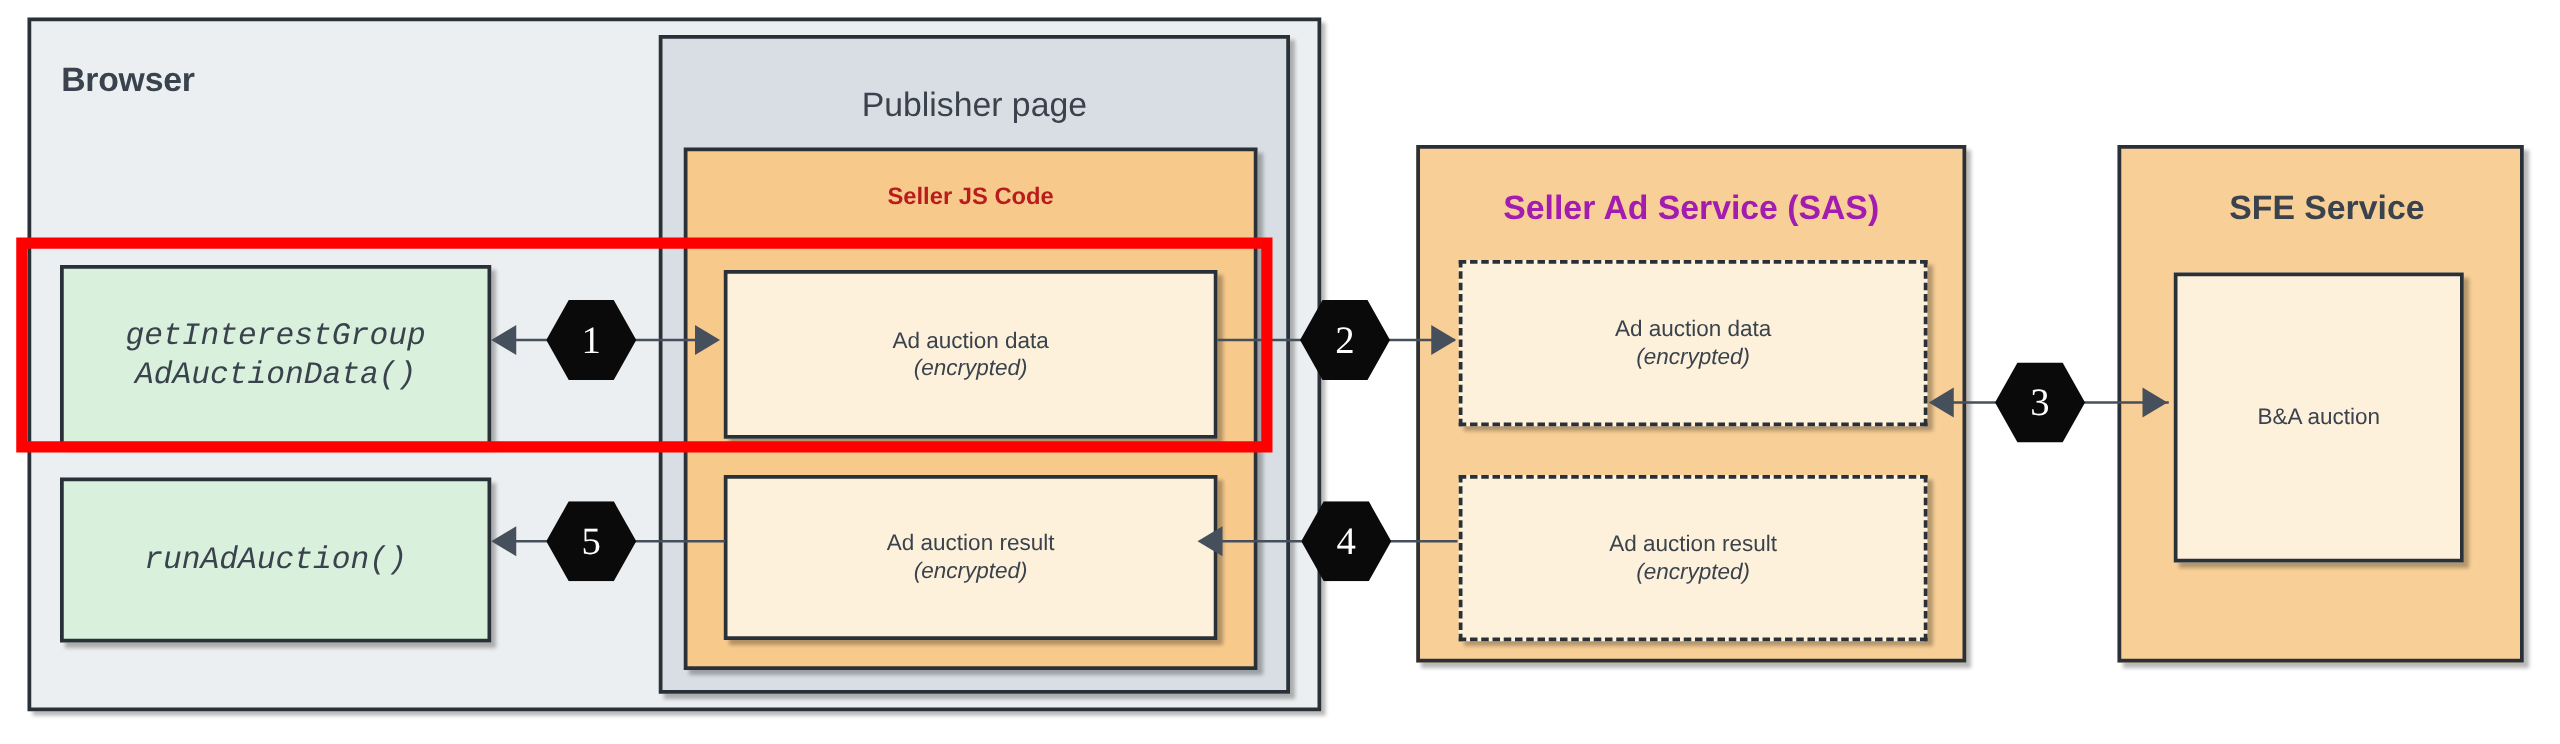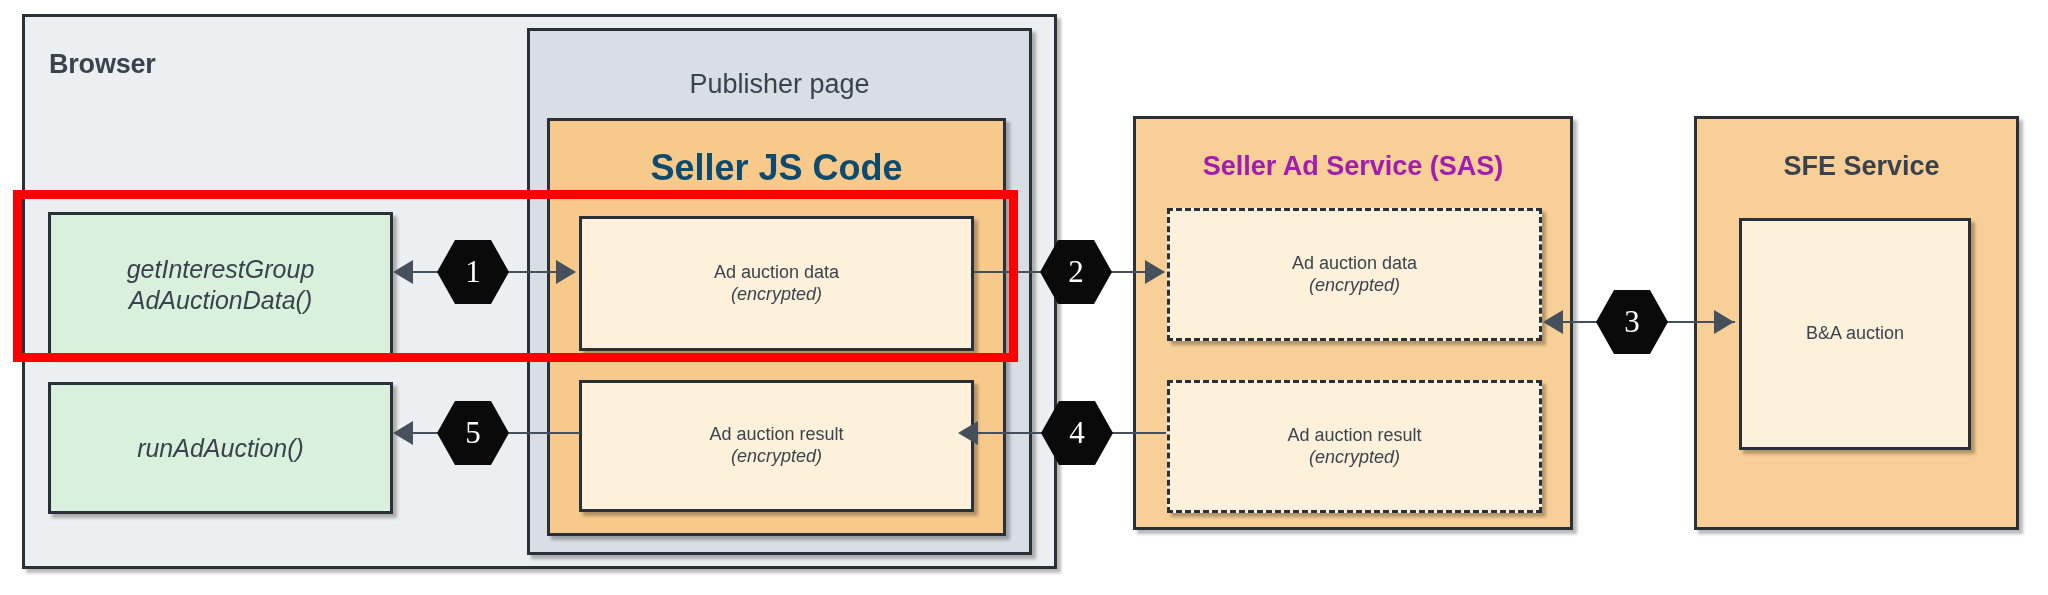--- a/index.html
+++ b/index.html
@@ -30,21 +30,21 @@
     font-size:27px;color:#3a434d;
   }
 
   
   .sellerjs{
     left:547px;top:118px;width:459px;height:418px;
     background:#f7c98b;border:3px solid #2a3038;
   }
   .sellerjs-title{
     position:absolute;left:0;right:0;top:26px;text-align:center;
-    font-size:36px;font-weight:bold;color:#0c4a6e;
+    font-size:19px;font-weight:bold;color:#b91c1c;
   }
 
   
   .sas{
     left:1133px;top:116px;width:440px;height:414px;
     background:#f8cf96;border:3px solid #2a3038;
   }
   .sas-title{
     position:absolute;left:0;right:0;top:32px;text-align:center;
     font-size:27px;font-weight:bold;color:#a21caf;
@@ -63,21 +63,21 @@
   
   .node{
     position:absolute;box-sizing:border-box;
     display:flex;flex-direction:column;align-items:center;justify-content:center;
     text-align:center;line-height:1.22;color:#3a434d;font-size:18px;
   }
   .node .ital{font-style:italic;}
 
   .node.green{
     background:#d9f0dc;border:3px solid #2a3038;
-    font-family:Liberation Sans, sans-serif;font-style:italic;font-size:25px;text-align:center;
+    font-family:Liberation Mono, monospace;font-style:italic;font-size:25px;text-align:center;
   }
   .node.cream{
     background:#fdf1db;border:3px solid #2a3038;
   }
   .node.dashed{
     background:#fdf1db;border:3px dashed #2a3038;
   }
 
   
   #n-gig   {left:48px;  top:212px; width:345px; height:145px;}

